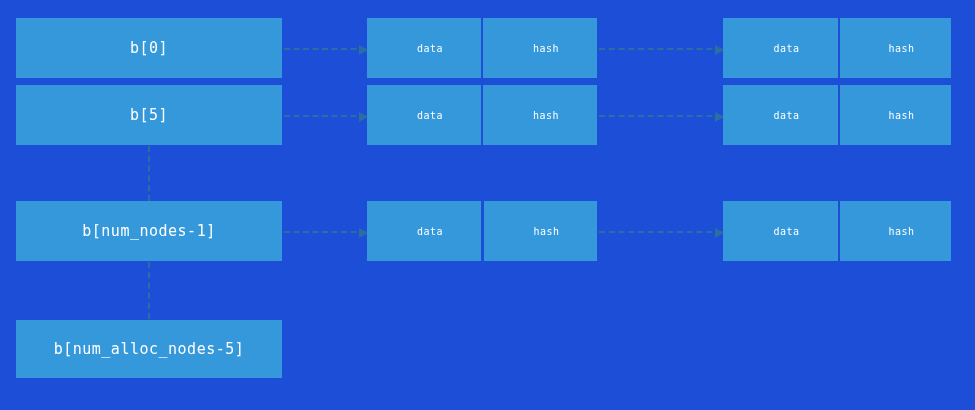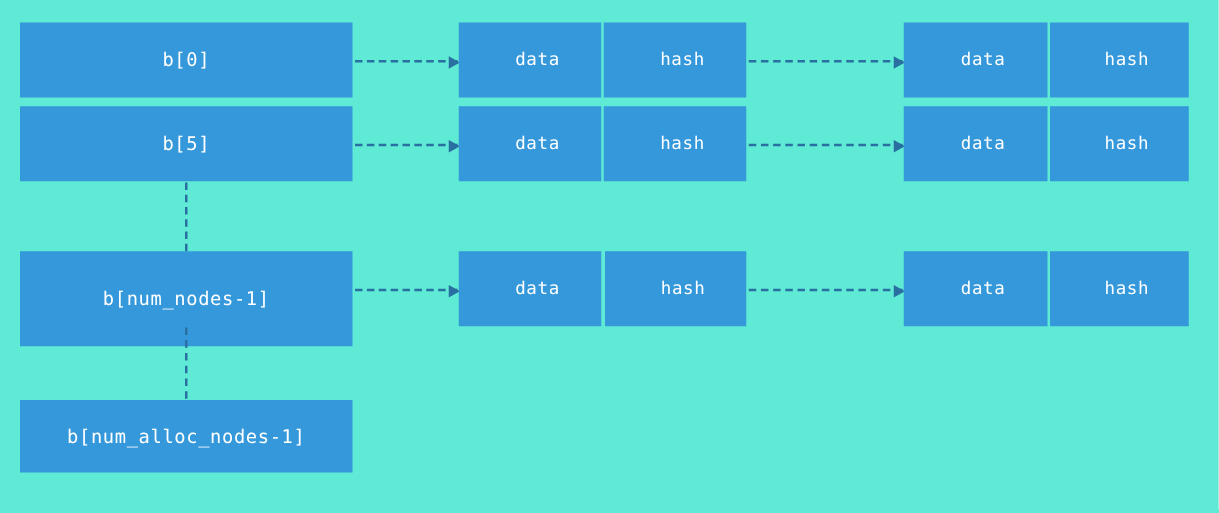--- a/index.html
+++ b/index.html
@@ -7,38 +7,38 @@
     padding: 0;
     background: #ffffff;
   }
   body {
     font-family: "DejaVu Sans Mono", "Liberation Mono", monospace;
   }
   #diagram {
     position: relative;
     width: 975px;
     height: 410px;
-    background: #5eead4;
+    background: #1d4ed8;
     overflow: hidden;
   }
   .cell {
     position: absolute;
     background: #3498db;
     color: #ffffff;
     display: flex;
     align-items: center;
     justify-content: center;
     font-size: 15px;
     letter-spacing: 0.5px;
     box-sizing: border-box;
     user-select: none;
     white-space: nowrap;
   }
   .bucket { font-size: 15px; }
-  .node-cell { font-size: 14px; padding-left: 12px; }
+  .node-cell { font-size: 10px; padding-left: 12px; }
 
   
   .arrow-h {
     position: absolute;
     height: 2px;
     border-top: 2px dashed #2a6fa2;
     box-sizing: border-box;
   }
   .arrow-h::after {
     content: "";
@@ -83,29 +83,29 @@
   <div class="cell node-cell" style="left:367px; top:85px; width:114px; height:60px;">data</div>
   <div class="cell node-cell" style="left:483px; top:85px; width:114px; height:60px;">hash</div>
 
   <div class="arrow-h" style="left:599px; top:115px; width:123px;"></div>
 
   <div class="cell node-cell" style="left:723px; top:85px; width:115px; height:60px;">data</div>
   <div class="cell node-cell" style="left:840px; top:85px; width:111px; height:60px;">hash</div>
 
   <div class="dash-v" style="left:148px; top:146px; height:55px;"></div>
 
-  <div class="cell bucket" style="left:16px; top:201px; width:266px; height:76px;">b[num_nodes-1]</div>
+  <div class="cell bucket" style="left:16px; top:201px; width:266px; height:60px;">b[num_nodes-1]</div>
 
   <div class="arrow-h" style="left:284px; top:231px; width:82px;"></div>
 
   <div class="cell node-cell" style="left:367px; top:201px; width:114px; height:60px;">data</div>
   <div class="cell node-cell" style="left:484px; top:201px; width:113px; height:60px;">hash</div>
 
   <div class="arrow-h" style="left:599px; top:231px; width:123px;"></div>
 
   <div class="cell node-cell" style="left:723px; top:201px; width:115px; height:60px;">data</div>
   <div class="cell node-cell" style="left:840px; top:201px; width:111px; height:60px;">hash</div>
 
   <div class="dash-v" style="left:148px; top:262px; height:57px;"></div>
 
-  <div class="cell bucket" style="left:16px; top:320px; width:266px; height:58px;">b[num_alloc_nodes-1]</div>
+  <div class="cell bucket" style="left:16px; top:320px; width:266px; height:58px;">b[num_alloc_nodes-5]</div>
 
 </div>
 
 </body></html>

